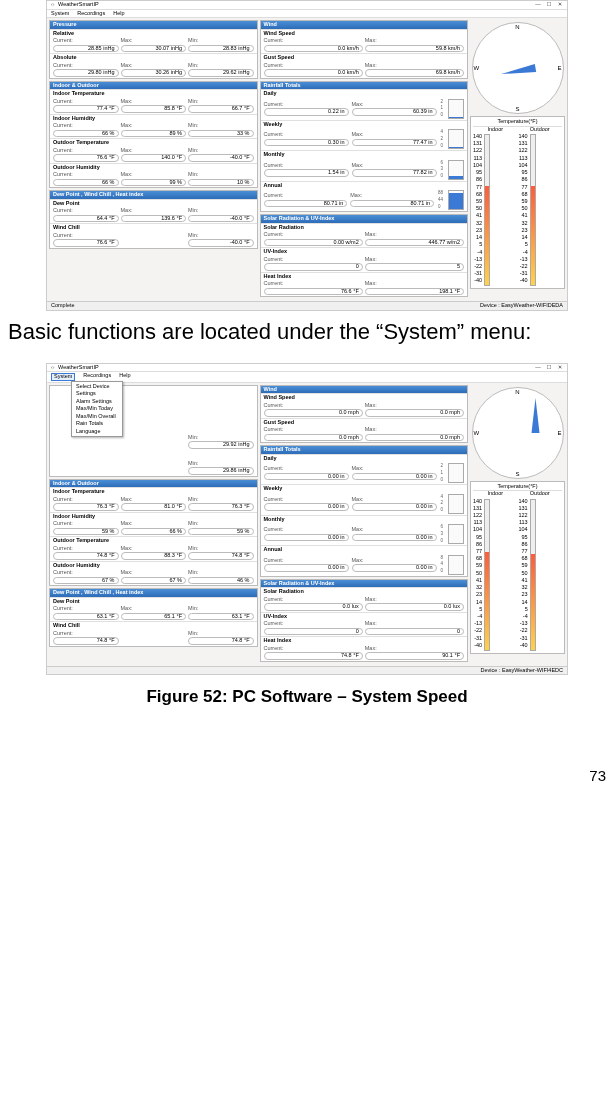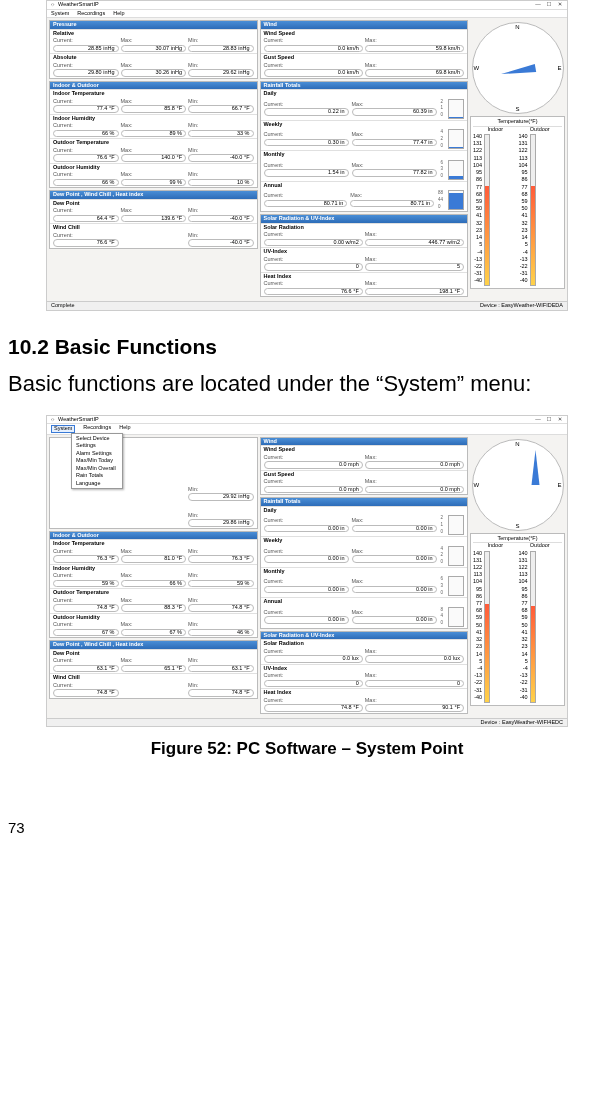--- a/index.html
+++ b/index.html
@@ -200,21 +200,21 @@
   h2.section {
     font-size: 21px;
     font-weight: bold;
     margin: 24px 0 12px 0;
   }
   p.body {
     font-size: 22px;
     margin: 8px 0 18px 0;
   }
   .page-num {
-    text-align: left;
+    text-align: right;
     font-size: 15px;
     margin-top: 60px;
     padding-bottom: 8px;
   }
 </style>
 </head>
 <body>
 
 <div class="page">
 
@@ -581,21 +581,20 @@
       </div>
     </div>
   </div>
   <div class="statusbar">
     <span>Complete</span>
     <span class="spacer"></span>
     <span>Device : EasyWeather-WIFIDEDA</span>
   </div>
 </div>
 
-<h2 class="section">10.2 Basic Functions</h2>
 <p class="body">Basic functions are located under the “System” menu:</p>
 
 <div class="fig-img">
   <div class="titlebar">
     <span>☼</span>
     <span>WeatherSmartIP</span>
     <span class="spacer"></span>
     <span class="win-btn">—</span>
     <span class="win-btn">☐</span>
     <span class="win-btn">✕</span>
@@ -953,17 +952,17 @@
           </div>
         </div>
       </div>
     </div>
   </div>
   <div class="statusbar">
     <span class="spacer"></span>
     <span>Device : EasyWeather-WIFI4EDC</span>
   </div>
 </div>
-<div class="caption">Figure 52: PC Software – System Point</div>
+<div class="caption">Figure 52: PC Software – System Speed</div>
 
 <div class="page-num">73</div>
 
 </div>
 
 </body></html>

